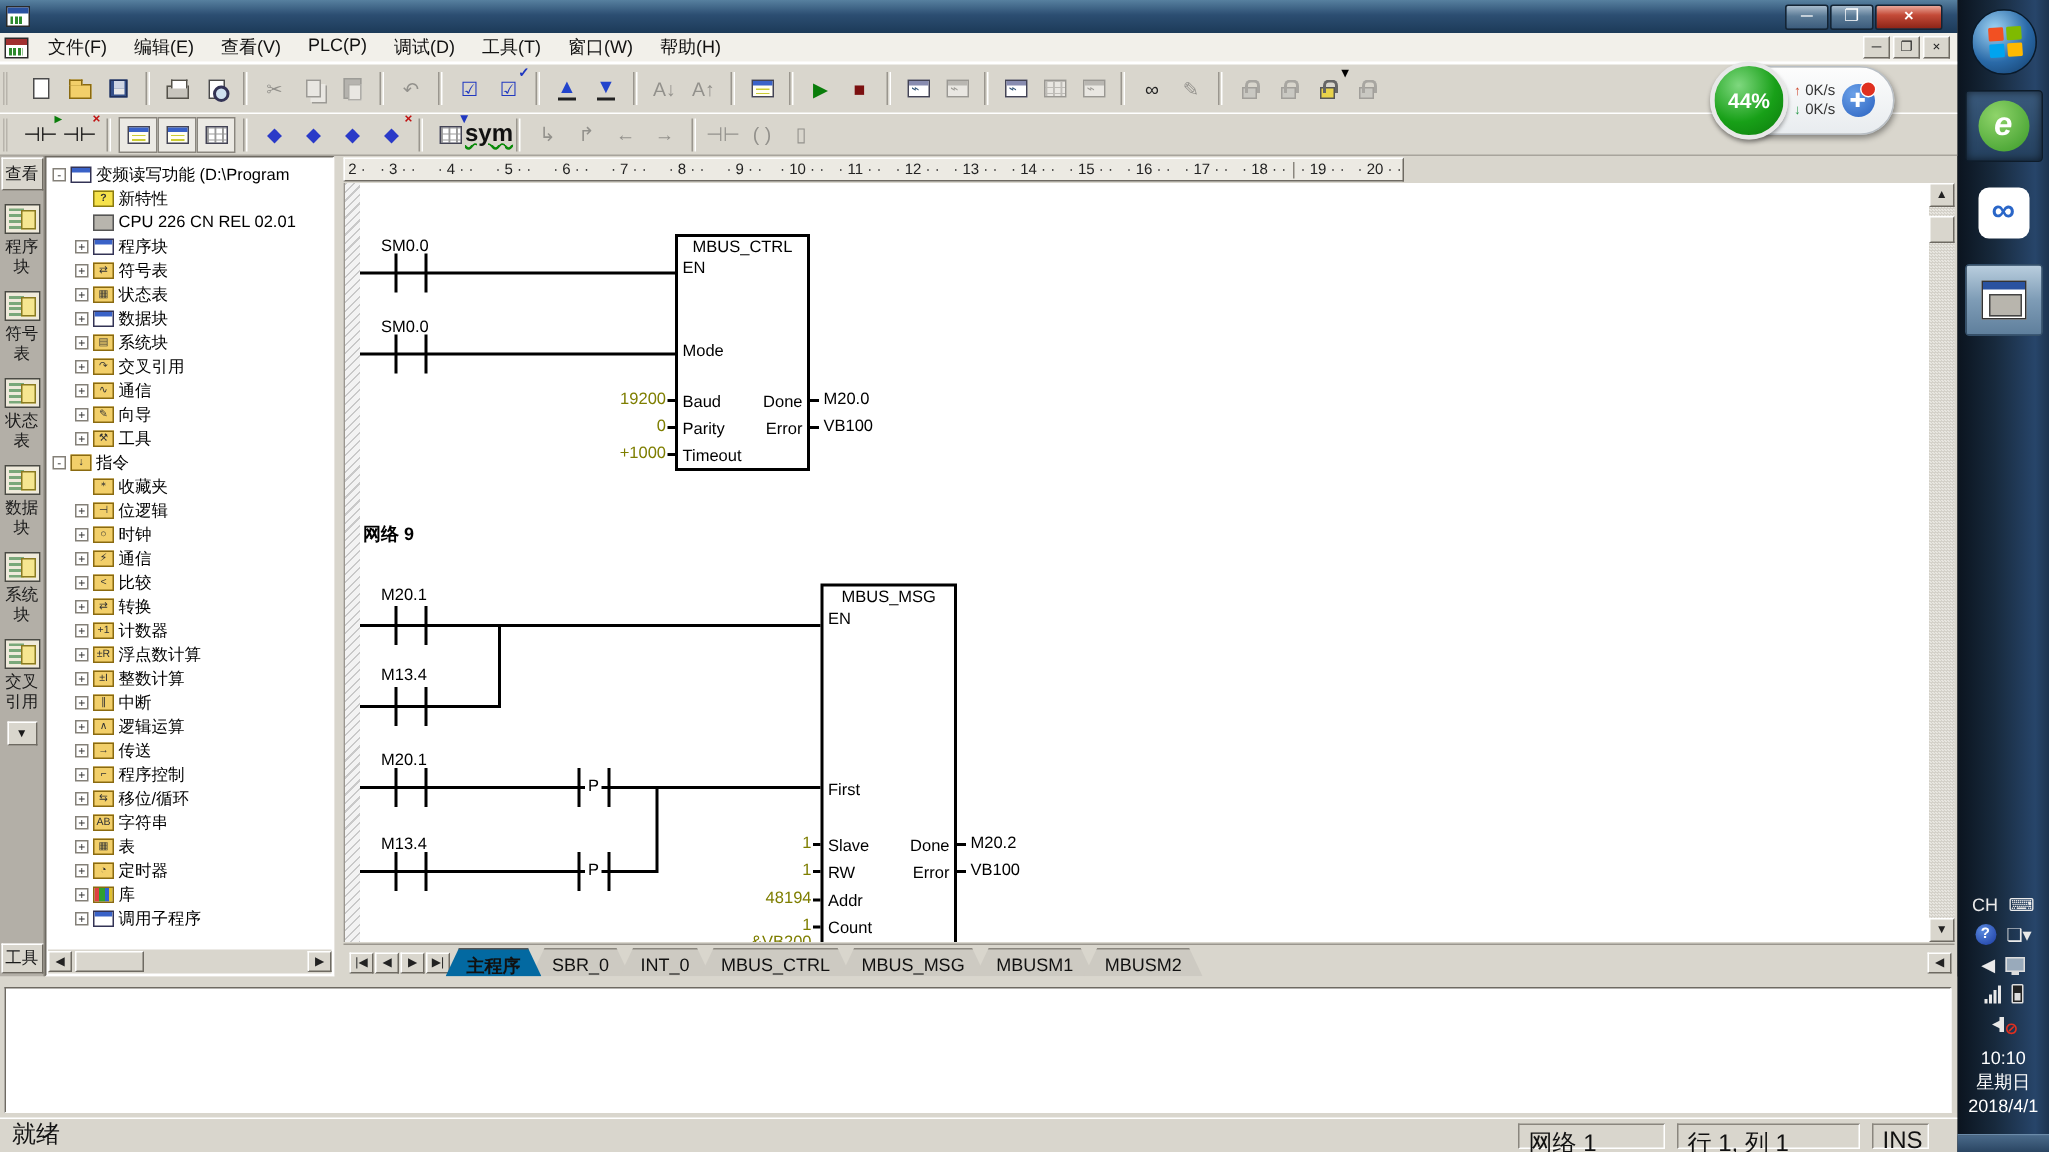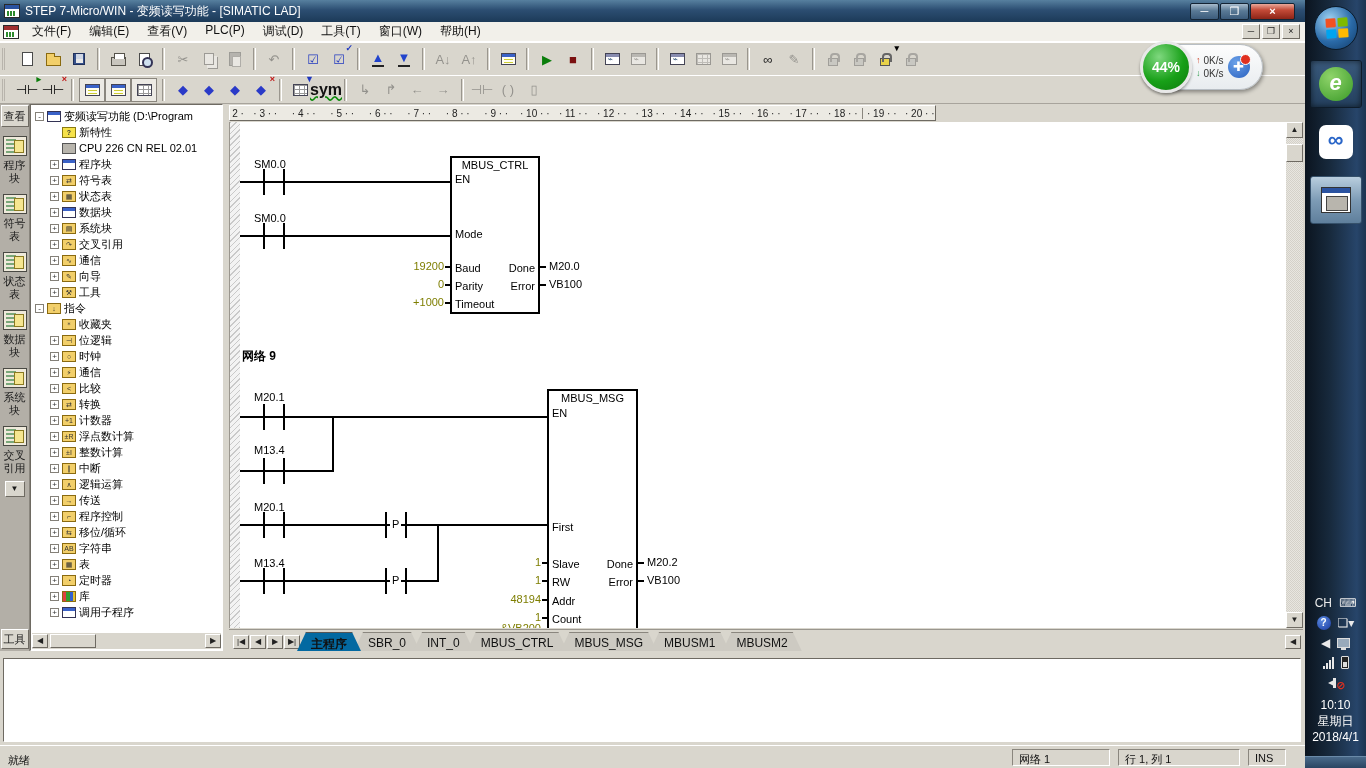--- a/index.html
+++ b/index.html
@@ -113,21 +113,21 @@
   
   .tabbar{position:absolute;left:0;top:525px;width:1074px;height:22px;background:#d9d6cd;display:flex;align-items:flex-end;border-top:1px solid #9a968e}
   .tnav{display:flex;gap:1px;margin:0 4px 2px 4px}
   .tabs{display:flex;align-items:flex-end;height:22px}
   .tab{height:19px;padding:3px 14px 0 14px;font-size:12px;color:#111;background:#cdcac2;clip-path:polygon(9px 0,calc(100% - 9px) 0,100% 100%,0 100%);margin-left:-7px;border-top:1px solid #8a867e}
   .tab.active{background:#0369a1;font-weight:bold;z-index:5;border-top:1px solid #555}
   .tscroll{margin:0 2px 2px auto}
   
   .outwrap{position:absolute;left:0;top:651px;width:1305px;height:94px;background:#d9d6cd}
   .outbox{position:absolute;left:3px;top:7px;right:4px;bottom:3px;background:#fff;border:1px solid;border-color:#6e6a62 #fff #fff #6e6a62}
-  .statusbar{position:absolute;left:0;top:745px;width:1305px;height:23px;background:#d9d6cd;border-top:1px solid #fff;font-size:11px;color:#111;display:flex;align-items:flex-end}
+  .statusbar{position:absolute;left:0;top:745px;width:1305px;height:23px;background:#d9d6cd;border-top:1px solid #fff;font-size:16px;color:#111;display:flex;align-items:flex-start}
   .sready{padding-left:8px;flex:none}
   .sfield{position:absolute;height:17px;top:3px;border:1px solid;border-color:#8a867e #fff #fff #8a867e;padding:2px 6px 0 6px}
   
   .taskbar{position:absolute;left:1305px;top:0;width:61px;height:768px;background:linear-gradient(90deg,#0b141f,#17293c 40%,#27456a 85%,#1c3450);display:flex;flex-direction:column;align-items:center;color:#fff}
   .orb{width:44px;height:44px;margin-top:6px;border-radius:50%;background:radial-gradient(circle at 35% 30%,#9fd4f4,#2a6aa8 55%,#123a66);border:1px solid #0a1a2a;position:relative;flex:none}
   .flag{position:absolute;left:11px;top:11px;width:22px;height:20px;transform:rotate(-4deg)}
   .flag i{position:absolute;width:10px;height:9px;border-radius:1px}
   .flag .f1{left:0;top:0;background:#f25022}.flag .f2{right:0;top:0;background:#7fba00}
   .flag .f3{left:0;bottom:0;background:#00a4ef}.flag .f4{right:0;bottom:0;background:#ffb900}
   .tkbtn{width:52px;height:48px;margin-top:10px;border-radius:3px;display:flex;align-items:center;justify-content:center;flex:none}
@@ -155,21 +155,20 @@
   .clock{text-align:center;line-height:16px;font-size:12px;color:#fff;margin-bottom:4px}
   .showdesk{width:100%;height:12px;background:linear-gradient(#4a6a8a,#2a4562);border-top:1px solid #6a8aa8;flex:none}
 </style>
 </head>
 <body>
 
 <div class="app">
 
   <div class="titlebar">
     <span class="appico"></span>
-    <span>STEP 7-Micro/WIN - 变频读写功能 - [SIMATIC LAD]</span>
     <span class="wbtns">
       <span class="wb">─</span>
       <span class="wb">❐</span>
       <span class="wb close">×</span>
     </span>
   </div>
 
   <div class="menubar">
     <span class="appico alt" style="margin-right:4px"></span>
     <span id="menu-items" style="display:flex">

